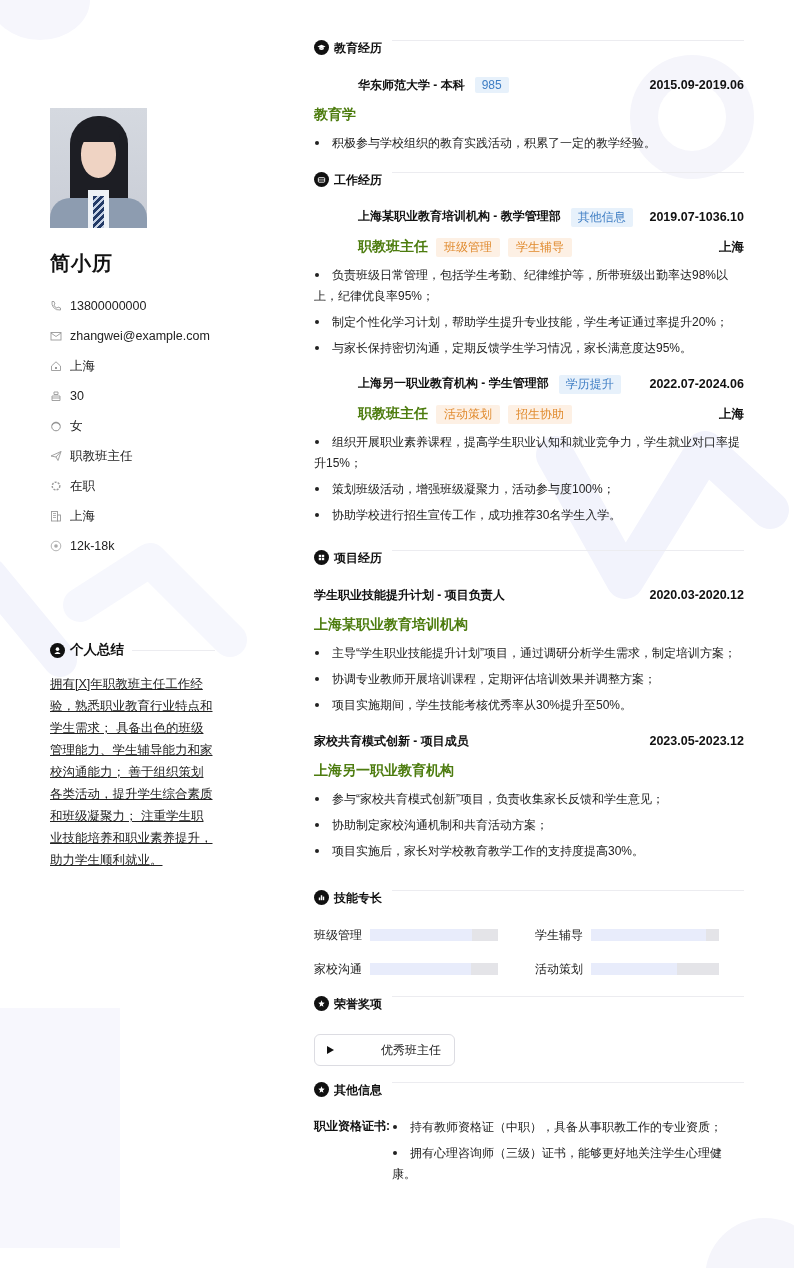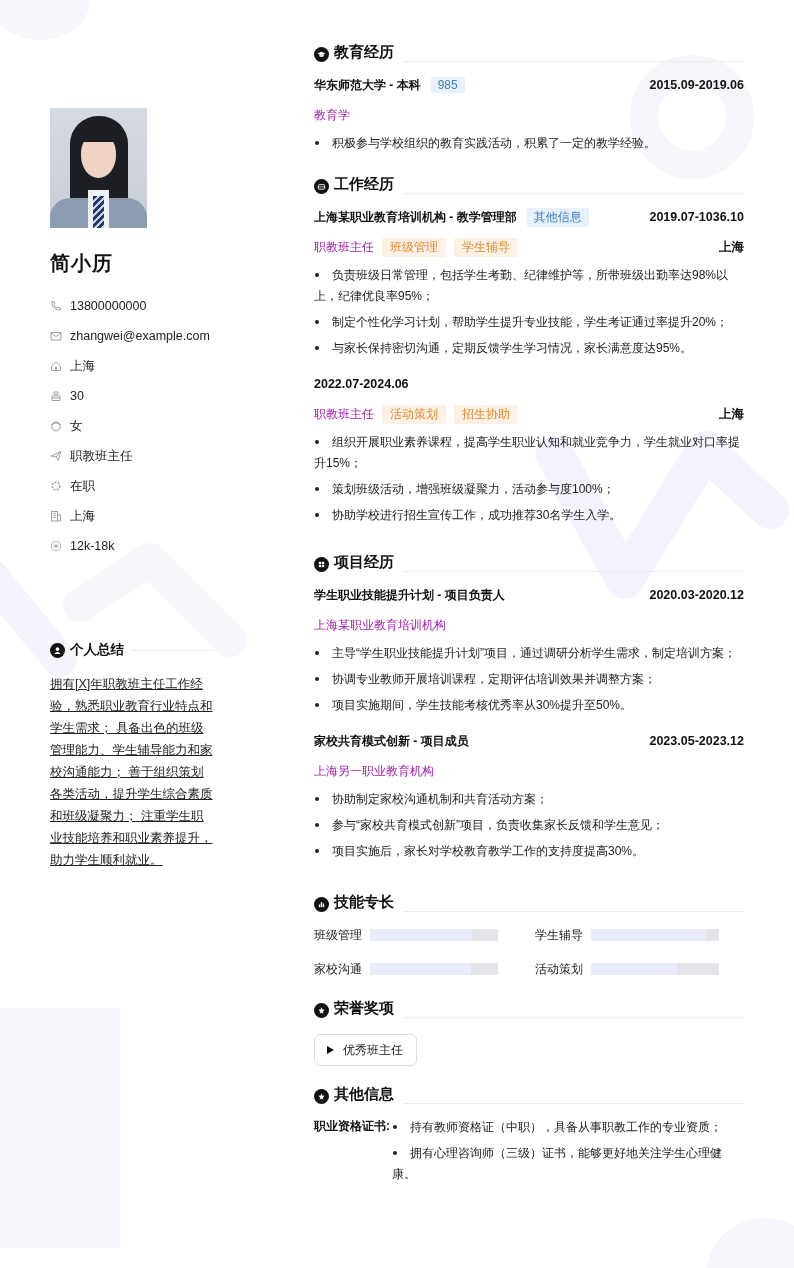--- a/index.html
+++ b/index.html
@@ -29,41 +29,41 @@
 
   .summary { margin-top: 80px; }
   .sec-title-left { display: flex; align-items: center; font-size: 13.5px; font-weight: 600; color: #111; }
   .sec-title-left .line { flex: 1; height: 1px; background: #ececf0; margin-left: 8px; }
   .sec-icon { width: 15px; height: 15px; border-radius: 50%; background: #111; display: inline-flex; align-items: center; justify-content: center; margin-right: 5px; }
   .sec-icon svg { width: 9px; height: 9px; }
   .summary-text { margin-top: 14px; font-size: 12.5px; line-height: 22px; color: #222; width: 165px; text-decoration: underline; }
 
   .right { position: absolute; left: 314px; top: 40px; width: 430px; z-index: 1; }
   .section { margin-bottom: 0; }
-  .sec-title { display: flex; align-items: flex-end; font-size: 15px; font-weight: 600; color: #111; height: 22px; }
+  .sec-title { display: flex; align-items: flex-start; font-size: 12px; font-weight: 600; color: #111; height: 22px; }
   .sec-title .line { flex: 1; height: 1px; background: #ececf0; margin-left: 10px; }
   .entry-row { display: flex; align-items: center; justify-content: space-between; height: 30px; }
-  .entry-left { display: flex; align-items: center; }
+  .entry-left { display: flex; align-items: flex-start; margin-left: 44px; }
   .entry-title { font-size: 12px; font-weight: 600; color: #111; }
   .date { font-size: 12.5px; font-weight: 600; color: #111; }
   .tag-blue { background: #e7f1fb; color: #3f7ec4; font-size: 12px; padding: 1px 7px; margin-left: 10px; border-radius: 2px; }
   .tag-orange { background: #fdf0e4; color: #e08a2e; font-size: 12px; padding: 1px 8px; margin-left: 8px; border-radius: 2px; }
-  .subtitle { font-size: 12px; font-weight: 400; color: #a21caf; }
+  .subtitle { font-size: 14px; font-weight: 700; color: #4d7c0f; }
   .bullets { list-style: none; }
   .bullets li { font-size: 12px; line-height: 21px; padding: 2.5px 0; color: #222; }
   .bullets li .dot { display: inline-block; width: 18px; }
   .bullets li .dot::before { content: ""; display: inline-block; width: 4px; height: 4px; background: #222; border-radius: 50%; vertical-align: middle; margin-left: 1px; }
 
   .skills { display: grid; grid-template-columns: 221px 209px; row-gap: 12px; margin-top: 12px; }
   .skill { display: flex; align-items: center; height: 22px; }
   .skill-label { font-size: 12px; color: #222; width: 56px; }
   .skill-bar { width: 128px; height: 12px; background: #e4e4e8; position: relative; }
   .skill-fill { position: absolute; left: 0; top: 0; bottom: 0; background: #e8ecfb; }
 
-  .award-btn { display: inline-flex; align-items: center; height: 32px; padding: 0 13px 0 12px; border: 1px solid #dcdce2; border-radius: 6px; font-size: 12px; color: #222; background: #fff; }
+  .award-btn { display: inline-flex; align-items: center; height: 32px; padding: 0 13px 0 12px; border: 1px solid #dcdce2; border-radius: 6px; font-size: 12px; color: #222; background: #fff; gap: 38px; }
   .award-btn .play { width: 0; height: 0; border-left: 7px solid #111; border-top: 4.5px solid transparent; border-bottom: 4.5px solid transparent; margin-right: 9px; }
 
   .other { display: flex; margin-top: 10px; }
   .other-label { font-size: 12px; font-weight: 600; color: #111; width: 78px; flex-shrink: 0; line-height: 21px; padding-top: 2px; }
 </style>
 </head>
 <body>
 
 <div class="bg bg-circle-tl"></div>
 <div class="bg bg-ring-tr"></div>
@@ -243,20 +243,24 @@
       <ul class="bullets">
         <li><span class="dot"></span><span>负责班级日常管理，包括学生考勤、纪律维护等，所带班级出勤率达98%以上，纪律优良率95%；</span></li>
         <li><span class="dot"></span><span>制定个性化学习计划，帮助学生提升专业技能，学生考证通过率提升20%；</span></li>
         <li><span class="dot"></span><span>与家长保持密切沟通，定期反馈学生学习情况，家长满意度达95%。</span></li>
       </ul>
     </div>
 
     <div style="height:8px"></div>
     <div>
       <div class="entry-row">
+        <div class="entry-left">
+          <span class="entry-title">上海另一职业教育机构 - 学生管理部</span>
+          <span class="tag-blue">学历提升</span>
+        </div>
         <span class="date">2022.07-2024.06</span>
       </div>
       <div class="entry-row">
         <div class="entry-left">
           <span class="subtitle">职教班主任</span>
           <span class="tag-orange" style="margin-left:8px">活动策划</span>
           <span class="tag-orange">招生协助</span>
         </div>
         <span class="date">上海</span>
       </div>
@@ -301,22 +305,22 @@
     <div style="height:8px"></div>
     <div>
       <div class="entry-row">
         <span class="entry-title">家校共育模式创新 - 项目成员</span>
         <span class="date">2023.05-2023.12</span>
       </div>
       <div class="entry-row">
         <span class="subtitle">上海另一职业教育机构</span>
       </div>
       <ul class="bullets">
+        <li><span class="dot"></span><span>参与“家校共育模式创新”项目，负责收集家长反馈和学生意见；</span></li>
         <li><span class="dot"></span><span>协助制定家校沟通机制和共育活动方案；</span></li>
-        <li><span class="dot"></span><span>参与“家校共育模式创新”项目，负责收集家长反馈和学生意见；</span></li>
         <li><span class="dot"></span><span>项目实施后，家长对学校教育教学工作的支持度提高30%。</span></li>
       </ul>
     </div>
   </div>
 
   <div class="section" style="margin-top:26px">
     <div class="sec-title">
       <span class="sec-icon">
           <svg viewBox="0 0 10 10">
             <rect x="2" y="5" width="1.6" height="3" fill="#fff"></rect>

